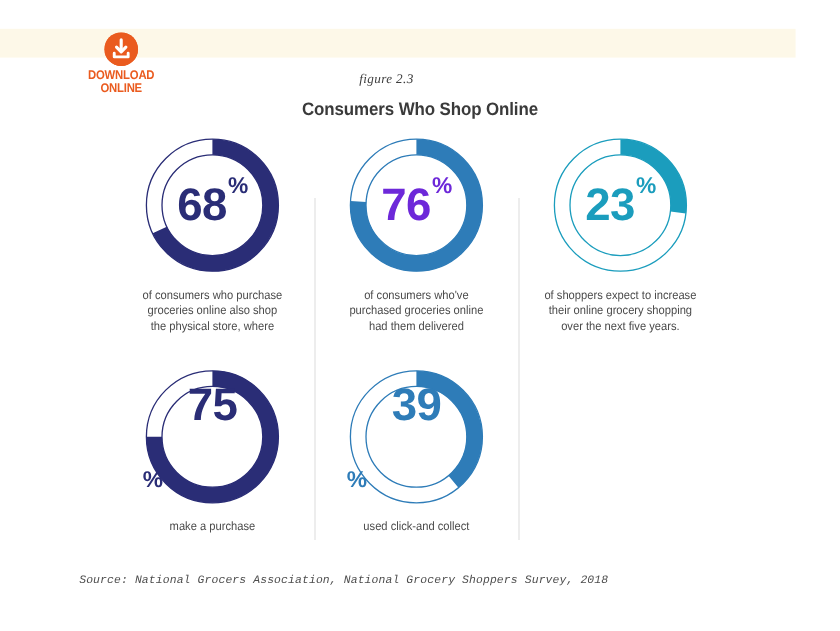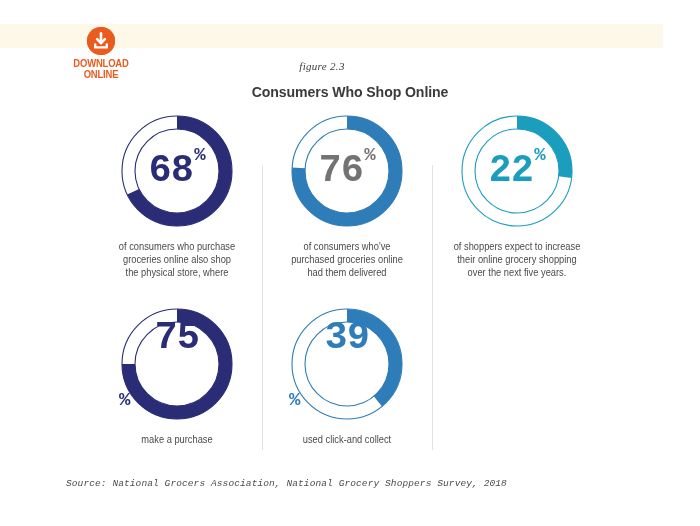--- a/index.html
+++ b/index.html
@@ -114,21 +114,21 @@
   }
   .donut-value {
     position: absolute;
     left: 0;
     top: 0;
     width: 118px;
     height: 118px;
     display: flex;
     align-items: center;
     justify-content: center;
-    font-family: Liberation Mono, monospace;
+    font-family: Liberation Sans, sans-serif;
     font-weight: bold;
     font-size: 38px;
     line-height: 38px;
     letter-spacing: -0.5px;
   }
   .donut-value .pct {
     font-size: 19px;
     line-height: 19px;
     align-self: flex-start;
     margin-top: 34px;
@@ -210,41 +210,41 @@
   </div>
 </div>
 
 <div class="stat s2">
   <div class="donut-wrap">
     <svg viewBox="0 0 118 118" aria-hidden="true">
         <circle cx="59" cy="59" r="55" fill="none" stroke="#2e7cb8" stroke-width="1.1"></circle>
         <circle cx="59" cy="59" r="42" fill="none" stroke="#2e7cb8" stroke-width="1.1"></circle>
         <path d="M 59 10.5 A 48.5 48.5 0 1 1 10.595703671228833 55.9546598028283" fill="none" stroke="#2e7cb8" stroke-width="13"></path>
       </svg>
-    <div class="donut-value" style="color: #737373;">
+    <div class="donut-value" style="color: #6d28d9;">
       <span>76</span>
         <span class="pct">%</span>
     </div>
   </div>
   <div class="stat-caption">
     <span>of consumers who've</span>
     <span>purchased groceries online</span>
     <span>had them delivered</span>
   </div>
 </div>
 
 <div class="stat s3">
   <div class="donut-wrap">
     <svg viewBox="0 0 118 118" aria-hidden="true">
         <circle cx="59" cy="59" r="55" fill="none" stroke="#1b9dbd" stroke-width="1.1"></circle>
         <circle cx="59" cy="59" r="42" fill="none" stroke="#1b9dbd" stroke-width="1.1"></circle>
         <path d="M 59 10.5 A 48.5 48.5 0 0 1 107.11756301375218 65.07866182786876" fill="none" stroke="#1b9dbd" stroke-width="13"></path>
       </svg>
     <div class="donut-value" style="color: rgb(27, 157, 189);">
-      <span>22</span>
+      <span>23</span>
         <span class="pct">%</span>
     </div>
   </div>
   <div class="stat-caption">
     <span>of shoppers expect to increase</span>
     <span>their online grocery shopping</span>
     <span>over the next five years.</span>
   </div>
 </div>
 

